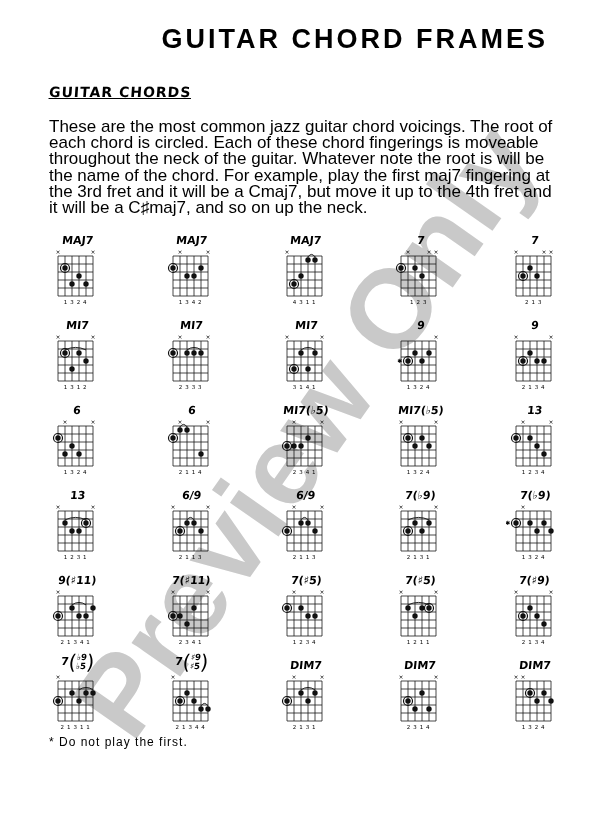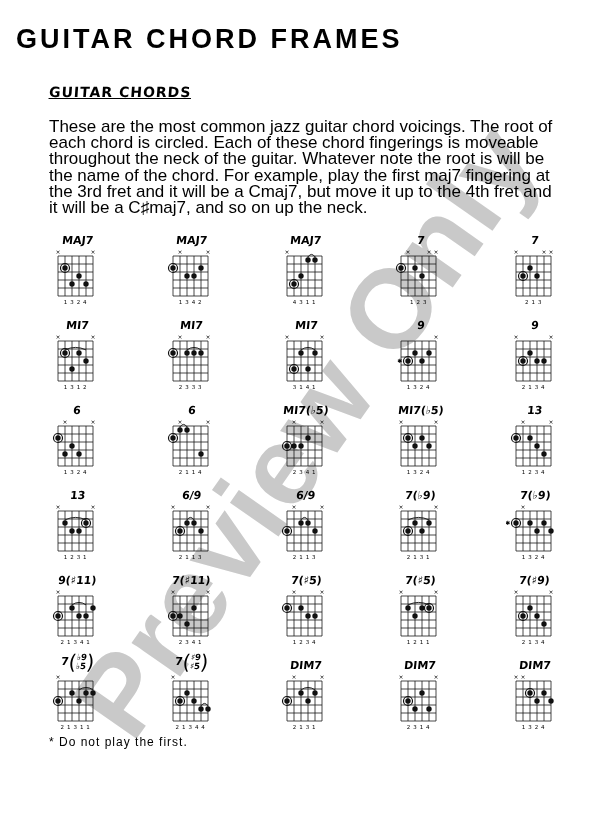--- a/index.html
+++ b/index.html
@@ -3,23 +3,23 @@
 <meta charset="utf-8">
 <style>
   html,body{margin:0;padding:0;}
   body{width:612px;height:816px;background:#ffffff;position:relative;overflow:hidden;
        font-family:"Liberation Sans",sans-serif;color:#000;}
   .watermark{position:absolute;left:306px;top:430px;
        transform:translate(-50%,-50%) rotate(-55deg);
        font-weight:bold;font-size:112px;color:#c9c9c9;white-space:nowrap;
        z-index:0;letter-spacing:1px;}
   .content{position:absolute;inset:0;z-index:1;}
-  .title{position:absolute;top:24px;left:0;width:548px;text-align:left;
+  .title{position:absolute;top:24px;left:0;width:548px;text-align:right;
        font-weight:bold;font-size:27px;letter-spacing:3px;
-       font-family:"Liberation Sans",sans-serif;padding-left:16px;}
+       font-family:"Liberation Sans",sans-serif;}
   .heading{position:absolute;left:49px;top:84px;font-weight:bold;font-size:14px;
        letter-spacing:1px;text-decoration:underline;transform:skewX(-4deg);
        font-family:"DejaVu Sans",sans-serif;}
   .intro{position:absolute;left:49px;top:119px;width:506px;font-size:17px;
        line-height:16.2px;font-family:"Liberation Sans",sans-serif;}
   .chord-grid{position:absolute;left:20px;top:222px;width:572px;
        display:grid;grid-template-columns:repeat(5,1fr);grid-template-rows:repeat(6,85px);}
   .cell{display:flex;flex-direction:column;align-items:center;justify-content:flex-end;}
   .chord-label{font-family:"DejaVu Sans",sans-serif;font-weight:bold;font-size:11px;
        transform:skewX(-6deg);margin-bottom:0px;display:flex;align-items:center;line-height:12px;}

